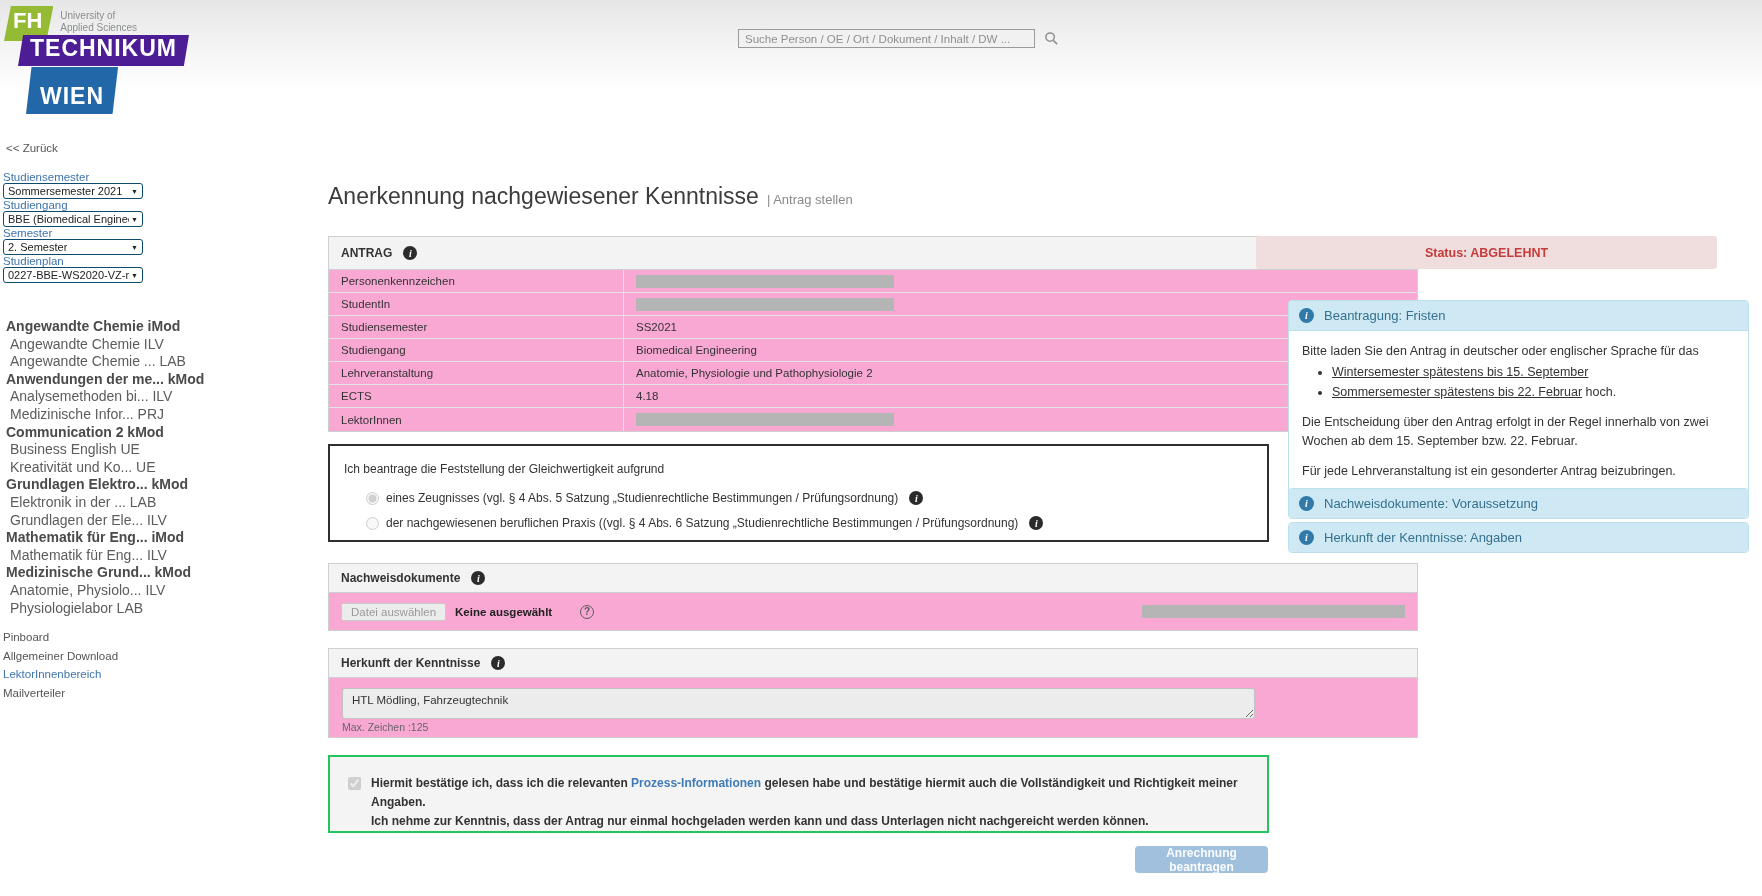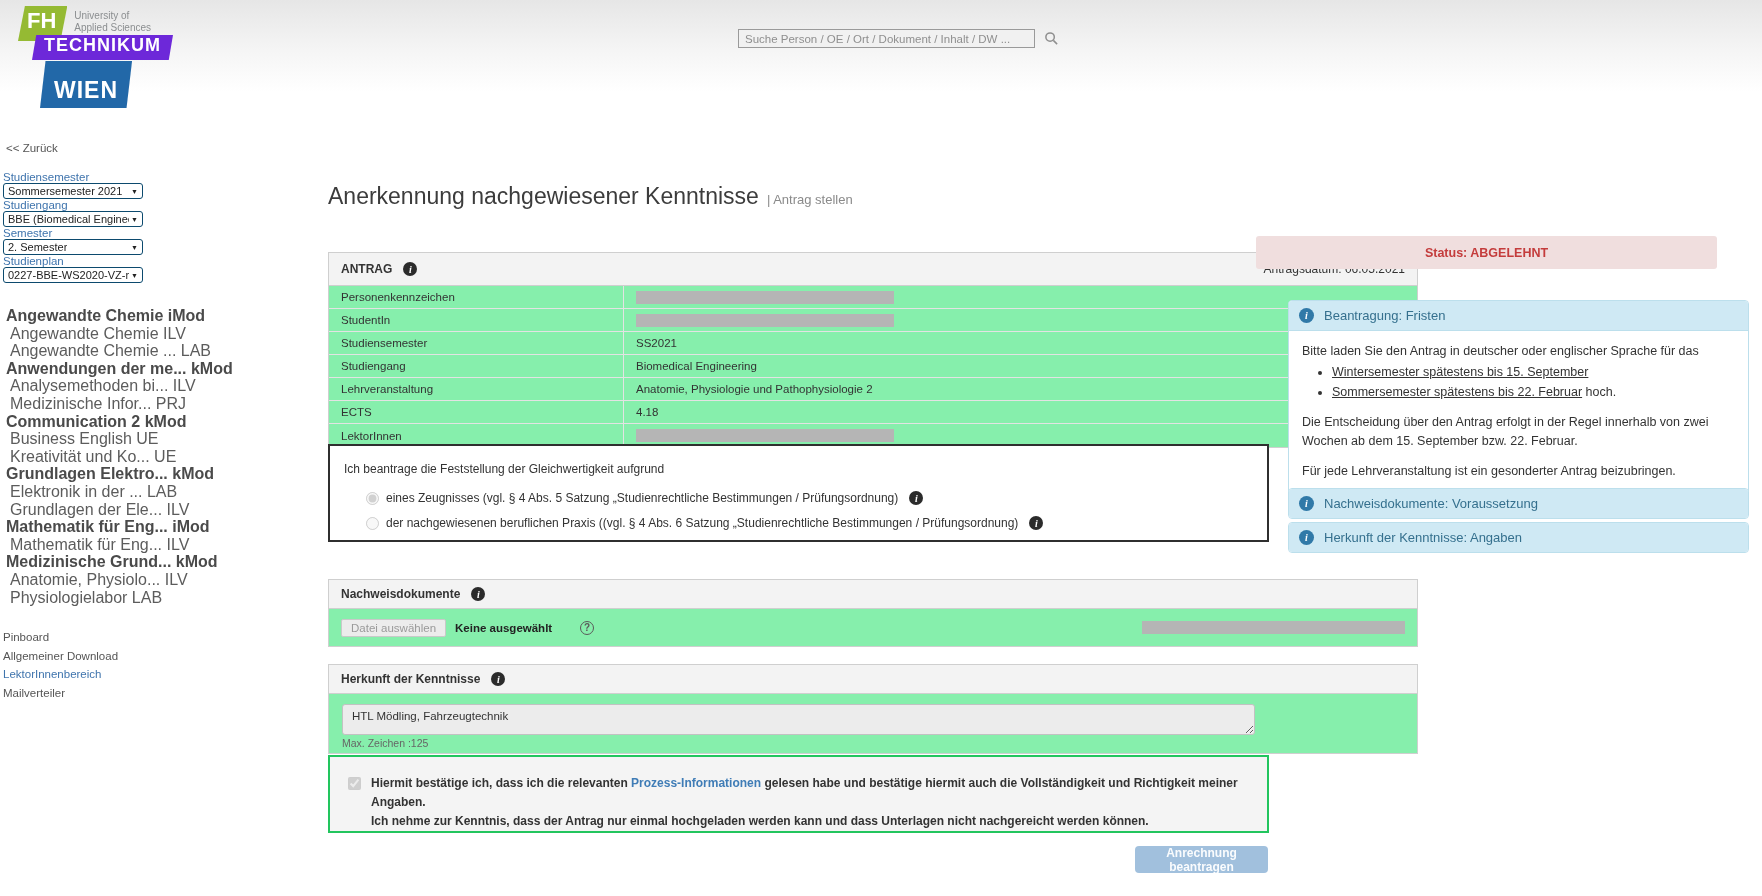--- a/index.html
+++ b/index.html
@@ -5,26 +5,26 @@
   * { box-sizing: border-box; margin: 0; padding: 0; }
   html,body { width:1762px; height:896px; }
   body {
     font-family: "Liberation Sans", sans-serif;
     background:#ffffff; position:relative; overflow:hidden; color:#333;
   }
   .top-band { position:absolute; top:0; left:0; width:1762px; height:92px;
     background:linear-gradient(180deg,#e6e6e6 0%,#f5f5f5 55%,#ffffff 100%); }
 
   
-  .logo { position:absolute; left:18px; top:6px; }
+  .logo { position:absolute; left:4px; top:6px; }
   .logo-row1 { display:flex; gap:7px; align-items:flex-start; }
   .logo-fh { background:#95ba33; color:#fff; font-weight:bold; font-size:22px;
     padding:2px 11px 7px 9px; clip-path:polygon(14% 0,100% 0,86% 100%,0 100%); }
   .logo-sub { color:#8b8e90; font-size:10px; line-height:1.2; padding-top:4px; }
-  .logo-technikum { background:#6d28d9; color:#fff; font-weight:bold; font-size:18px;
+  .logo-technikum { background:#4c1d95; color:#fff; font-weight:bold; font-size:23px;
     letter-spacing:1px; padding:0px 12px 4px; margin:-6px 0 0 14px; width:max-content;
     clip-path:polygon(3% 0,100% 0,97% 100%,0 100%); }
   .logo-wien { background:#2268a8; color:#fff; font-weight:bold; font-size:23px;
     letter-spacing:1px; padding:16px 14px 4px; margin:1px 0 0 22px; width:max-content;
     clip-path:polygon(6% 0,100% 0,94% 100%,0 100%); }
 
   
   .search-wrap { position:absolute; left:738px; top:29px; display:flex; align-items:center; }
   .search-input { width:297px; height:19px; border:1px solid #9a9a9a; background:#f1f1f1;
     font-size:11.5px; padding:1px 6px; color:#555; font-family:inherit; }
@@ -33,33 +33,33 @@
 
   
   .back-link { position:absolute; left:6px; top:142px; font-size:11.5px; color:#555; cursor:pointer; }
   .filters { position:absolute; left:3px; top:171px; width:150px; }
   .filter-label { color:#3f74ad; font-size:11.5px; line-height:12px; height:12px; }
   .select-box { width:140px; height:16px; border:1px solid #0c4a6e; border-radius:3px;
     background:#fff; display:flex; align-items:center; justify-content:space-between;
     padding:0 4px; font-size:11px; color:#222; cursor:pointer; overflow:hidden; white-space:nowrap; }
   .select-box .chev { font-size:7px; color:#222; flex:0 0 auto; margin-left:2px; }
   .select-val { overflow:hidden; white-space:nowrap; }
-  .nav { position:absolute; left:10px; top:307px; width:185px; font-size:16px; }
+  .nav { position:absolute; left:10px; top:318px; width:185px; font-size:14px; }
   .nav-item { height:17.6px; line-height:17.6px; color:#5c5c5c; white-space:nowrap; cursor:pointer; }
   .nav-item.mod { font-weight:bold; color:#4a4a4a; margin-left:-4px; }
   .side-footer { position:absolute; left:3px; top:628px; font-size:11.5px; }
   .side-footer .f-item { height:18.5px; line-height:18.5px; color:#555; cursor:pointer; }
   .side-footer .f-item.blue { color:#3f74ad; }
 
   
   .page-title-row { position:absolute; left:328px; top:183px; display:flex; align-items:baseline; }
   .page-title { font-size:23px; font-weight:400; color:#3c3c3c; }
   .page-subtitle { font-size:13px; color:#8a8a8a; margin-left:8px; }
 
-  .panel { position:absolute; left:328px; width:1090px; border:1px solid #cfcfcf; background:#86efac;margin-top:16px; }
+  .panel { position:absolute; left:328px; width:1090px; border:1px solid #cfcfcf; background:#f9a8d4; }
   .panel-header { background:#f3f3f3; border-bottom:1px solid #cfcfcf; display:flex;
     align-items:center; padding:0 12px; }
   .panel-title { font-weight:bold; font-size:12px; color:#333; }
 
   .info-icon { width:14px; height:14px; border-radius:50%; background:#2b2b2b; color:#fff;
     font-size:10px; font-weight:bold; font-family:"Liberation Serif",serif; font-style:italic;
     display:inline-flex; align-items:center; justify-content:center; margin-left:11px;
     flex:0 0 auto; cursor:pointer; }
   .q-icon { width:14px; height:14px; border-radius:50%; border:1.5px solid #5a5a5a; color:#5a5a5a;
     font-size:10px; font-weight:bold; display:inline-flex; align-items:center; justify-content:center;

